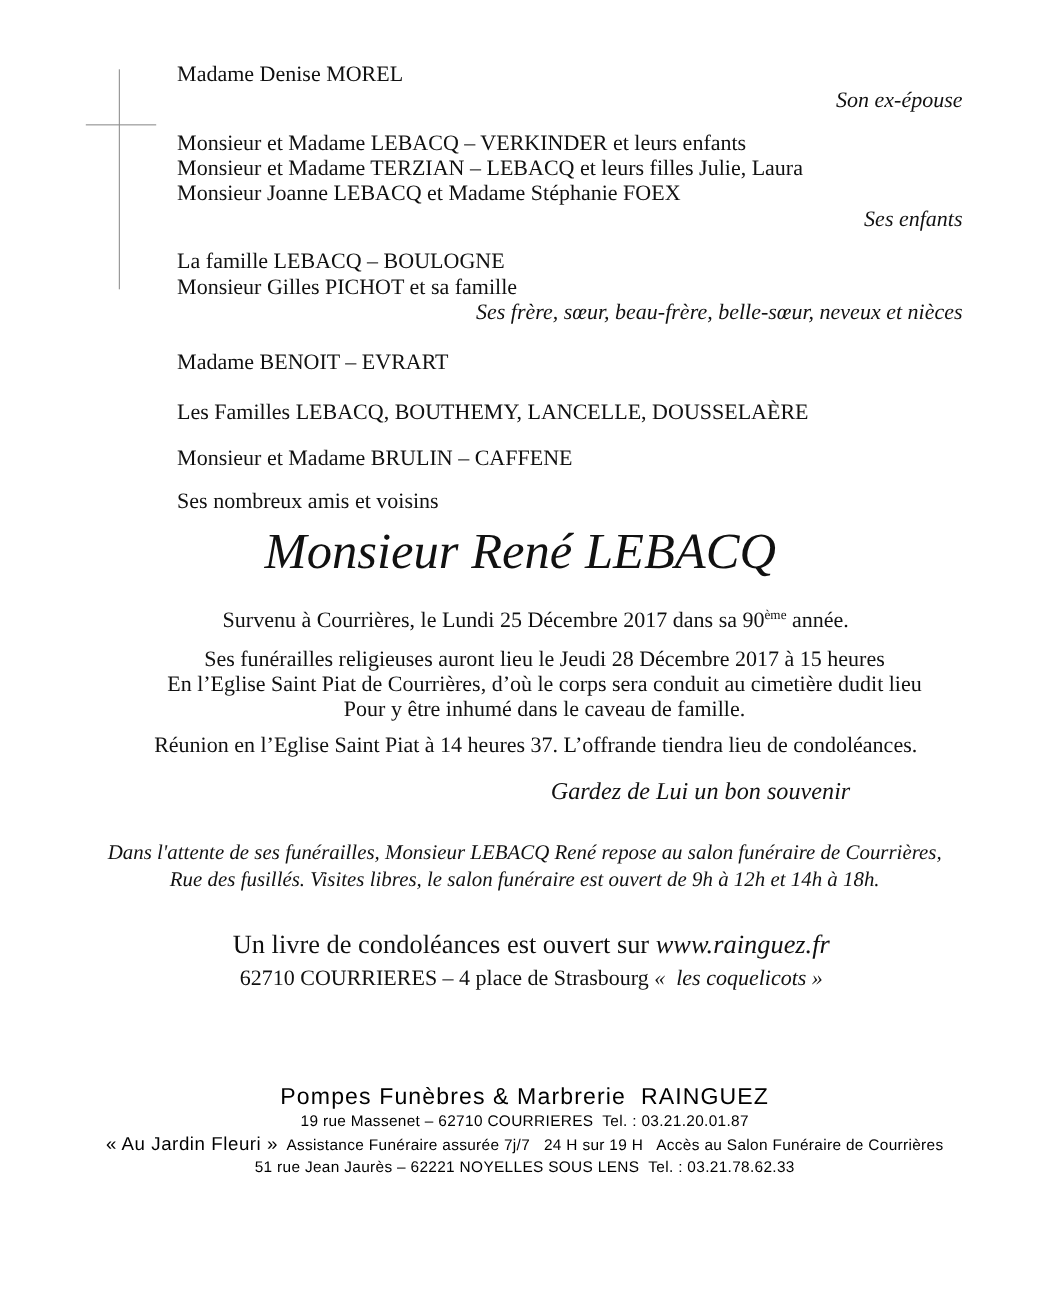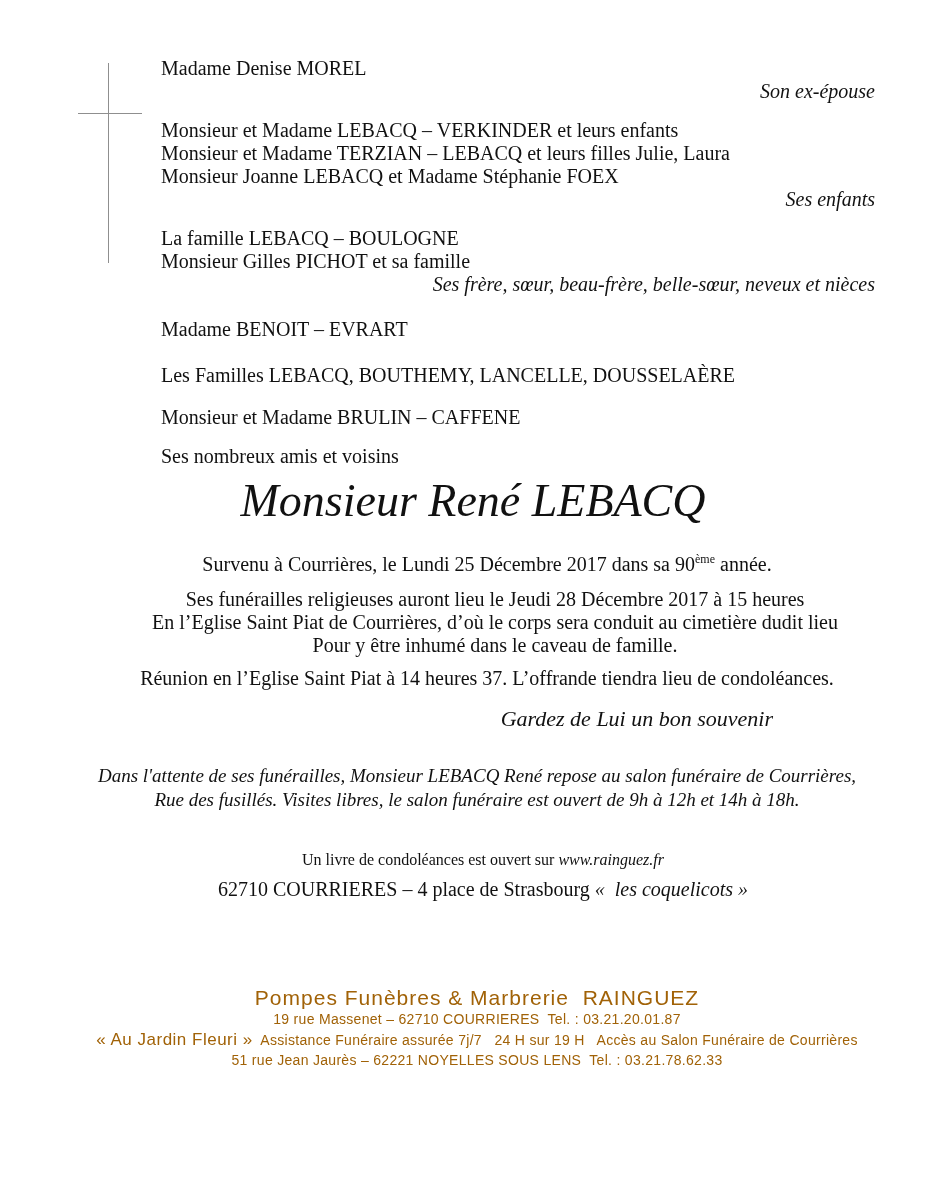--- a/index.html
+++ b/index.html
@@ -58,30 +58,30 @@
     font-size: 22px;
     line-height: 30px;
   }
   .repose {
     margin-top: 30px;
     padding-left: 8px;
     font-style: italic;
     font-size: 19px;
     line-height: 24px;
   }
-  .book-line { margin-top: 36px; padding-left: 20px; font-size: 16px; line-height: 23px; white-space: pre-wrap; }
+  .book-line { margin-top: 36px; padding-left: 20px; font-size: 24px; line-height: 23px; white-space: pre-wrap; }
   .addr-line { margin-top: 7px; padding-left: 20px; font-size: 20px; line-height: 23px; white-space: pre-wrap; }
   .it { font-style: italic; }
 
   .footer {
     margin-top: 84px;
     text-align: center;
     padding-left: 8px;
     font-family: "Liberation Sans", "DejaVu Sans", sans-serif;
-    color: #a16207;
+    color: #000000;
   }
   .company { font-size: 21px; line-height: 25px; letter-spacing: 1px; white-space: pre-wrap; }
   .f-small { font-size: 14px; line-height: 19px; letter-spacing: 0.3px; white-space: pre-wrap; }
   .f-mixed { font-size: 14px; line-height: 22px; letter-spacing: 0.3px; white-space: pre-wrap; }
   .f-brand { font-size: 17px; letter-spacing: 0.5px; }
 </style>
 </head>
 <body>
 
 <div class="page">

